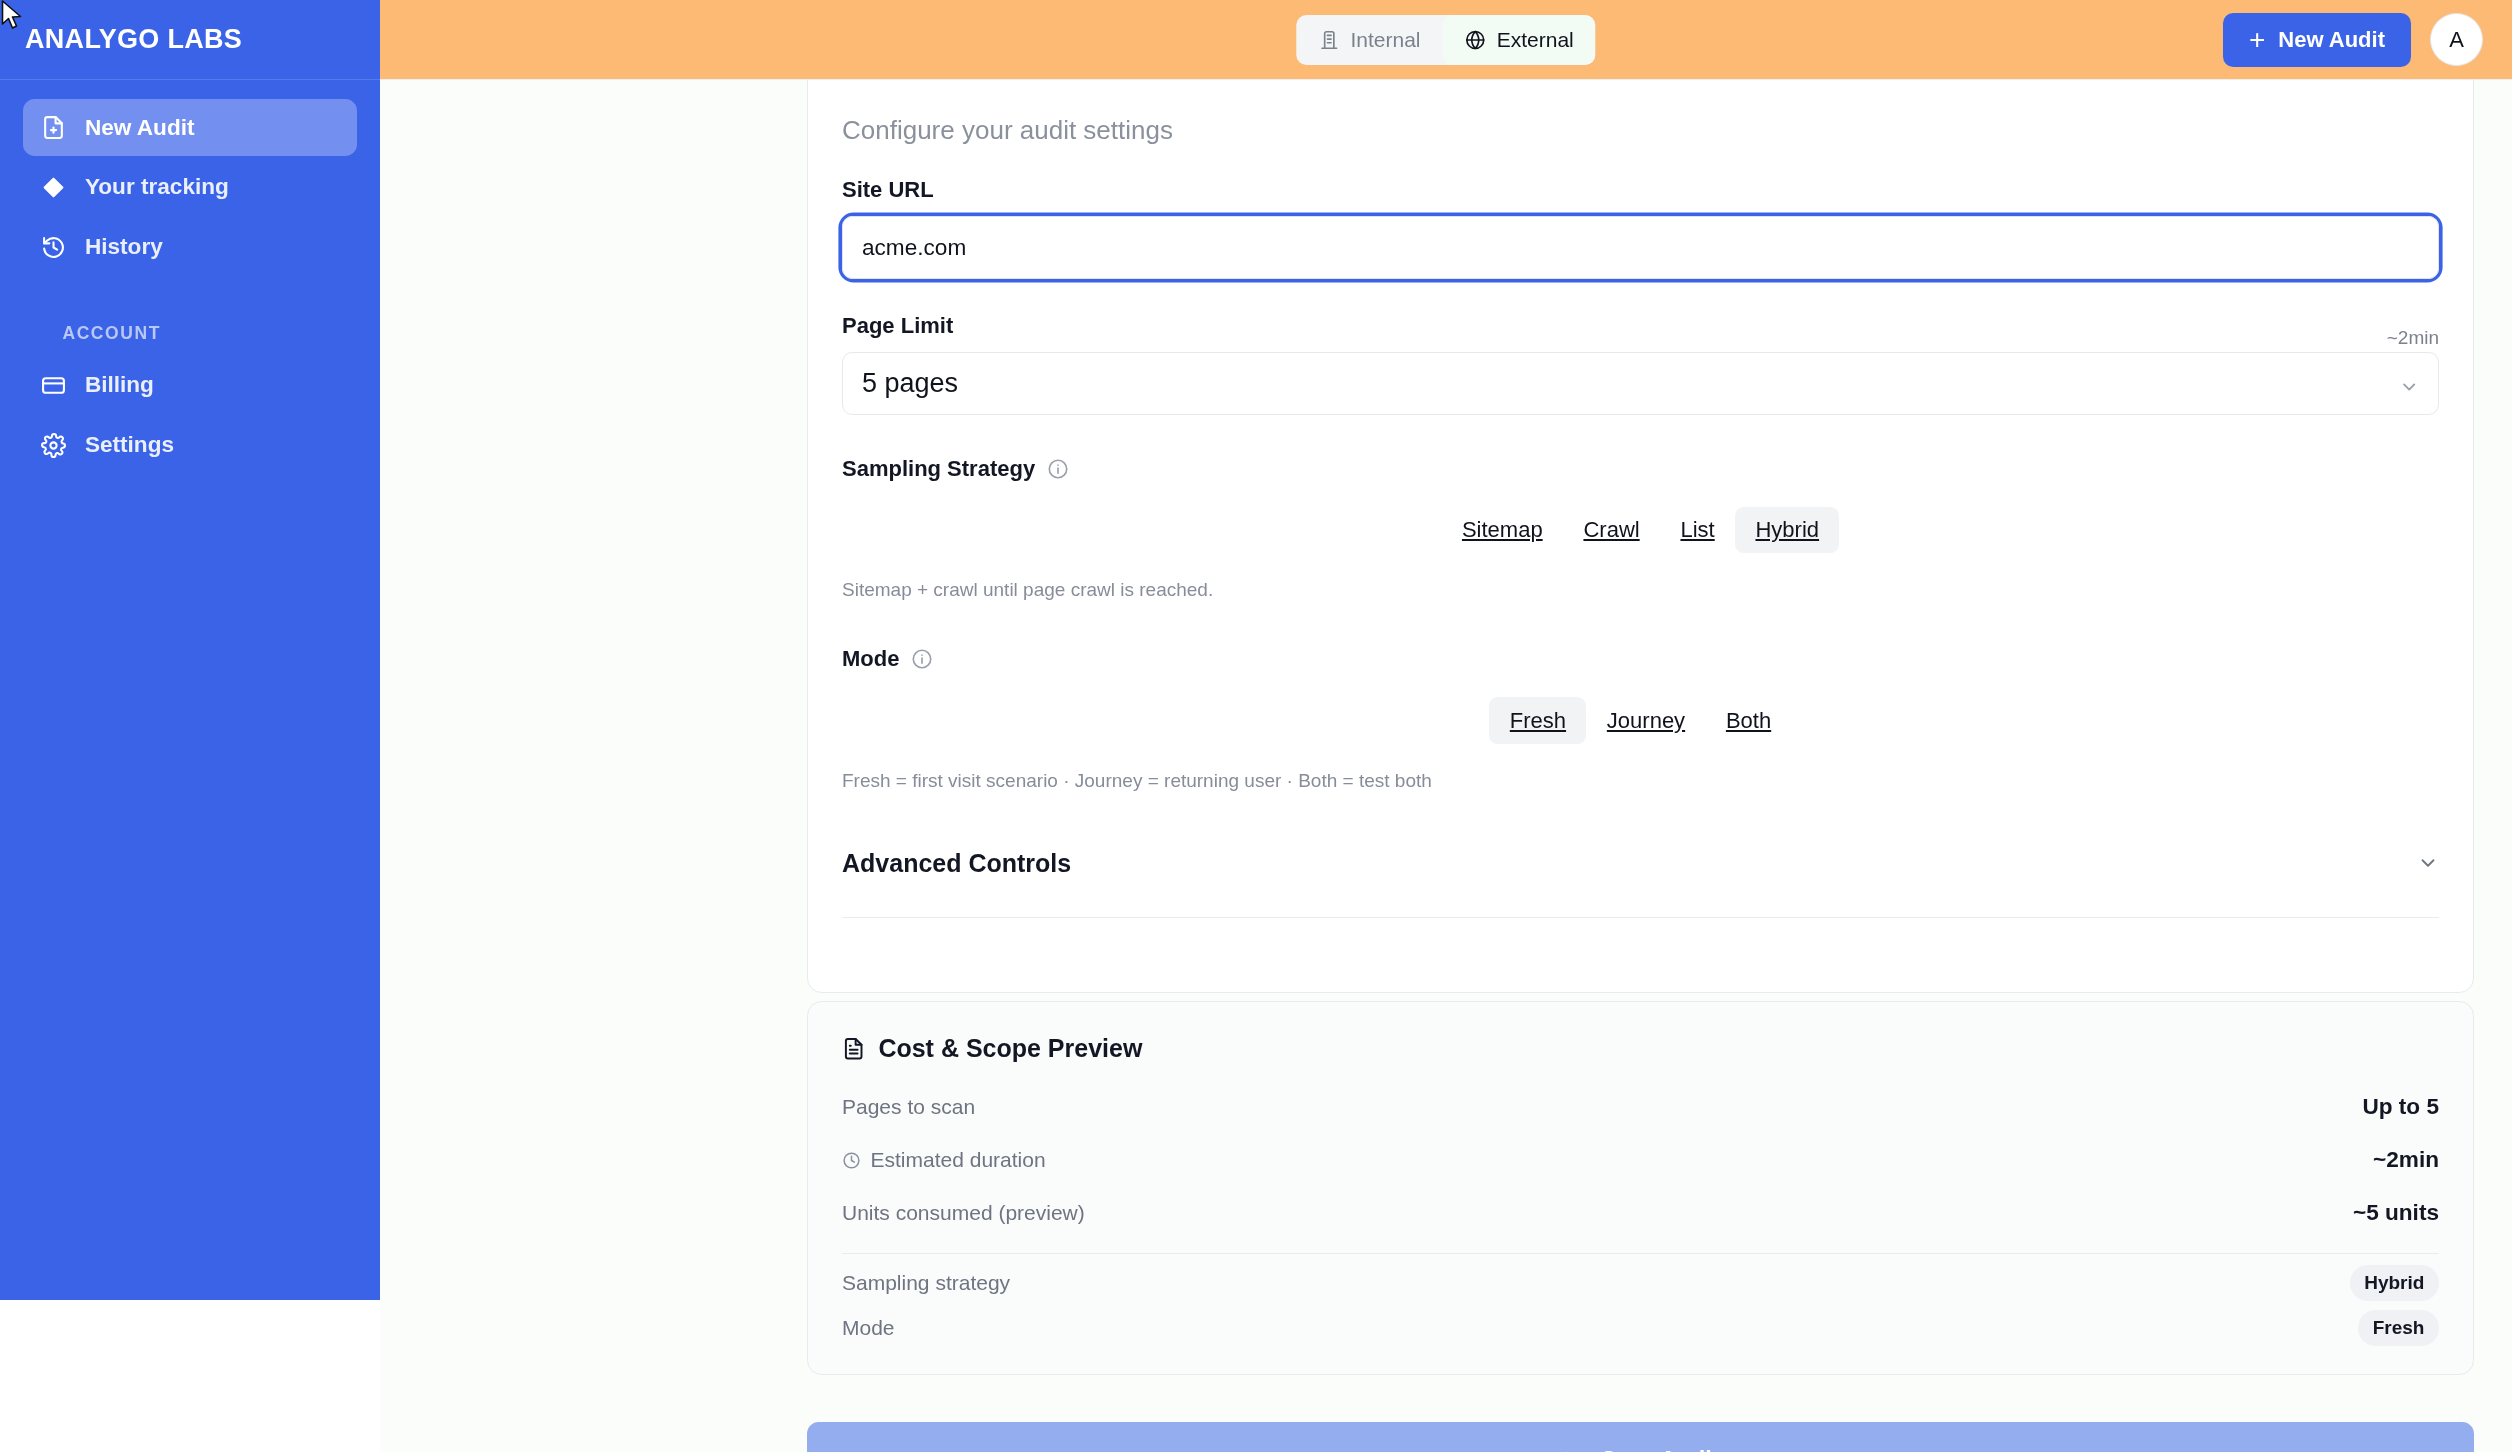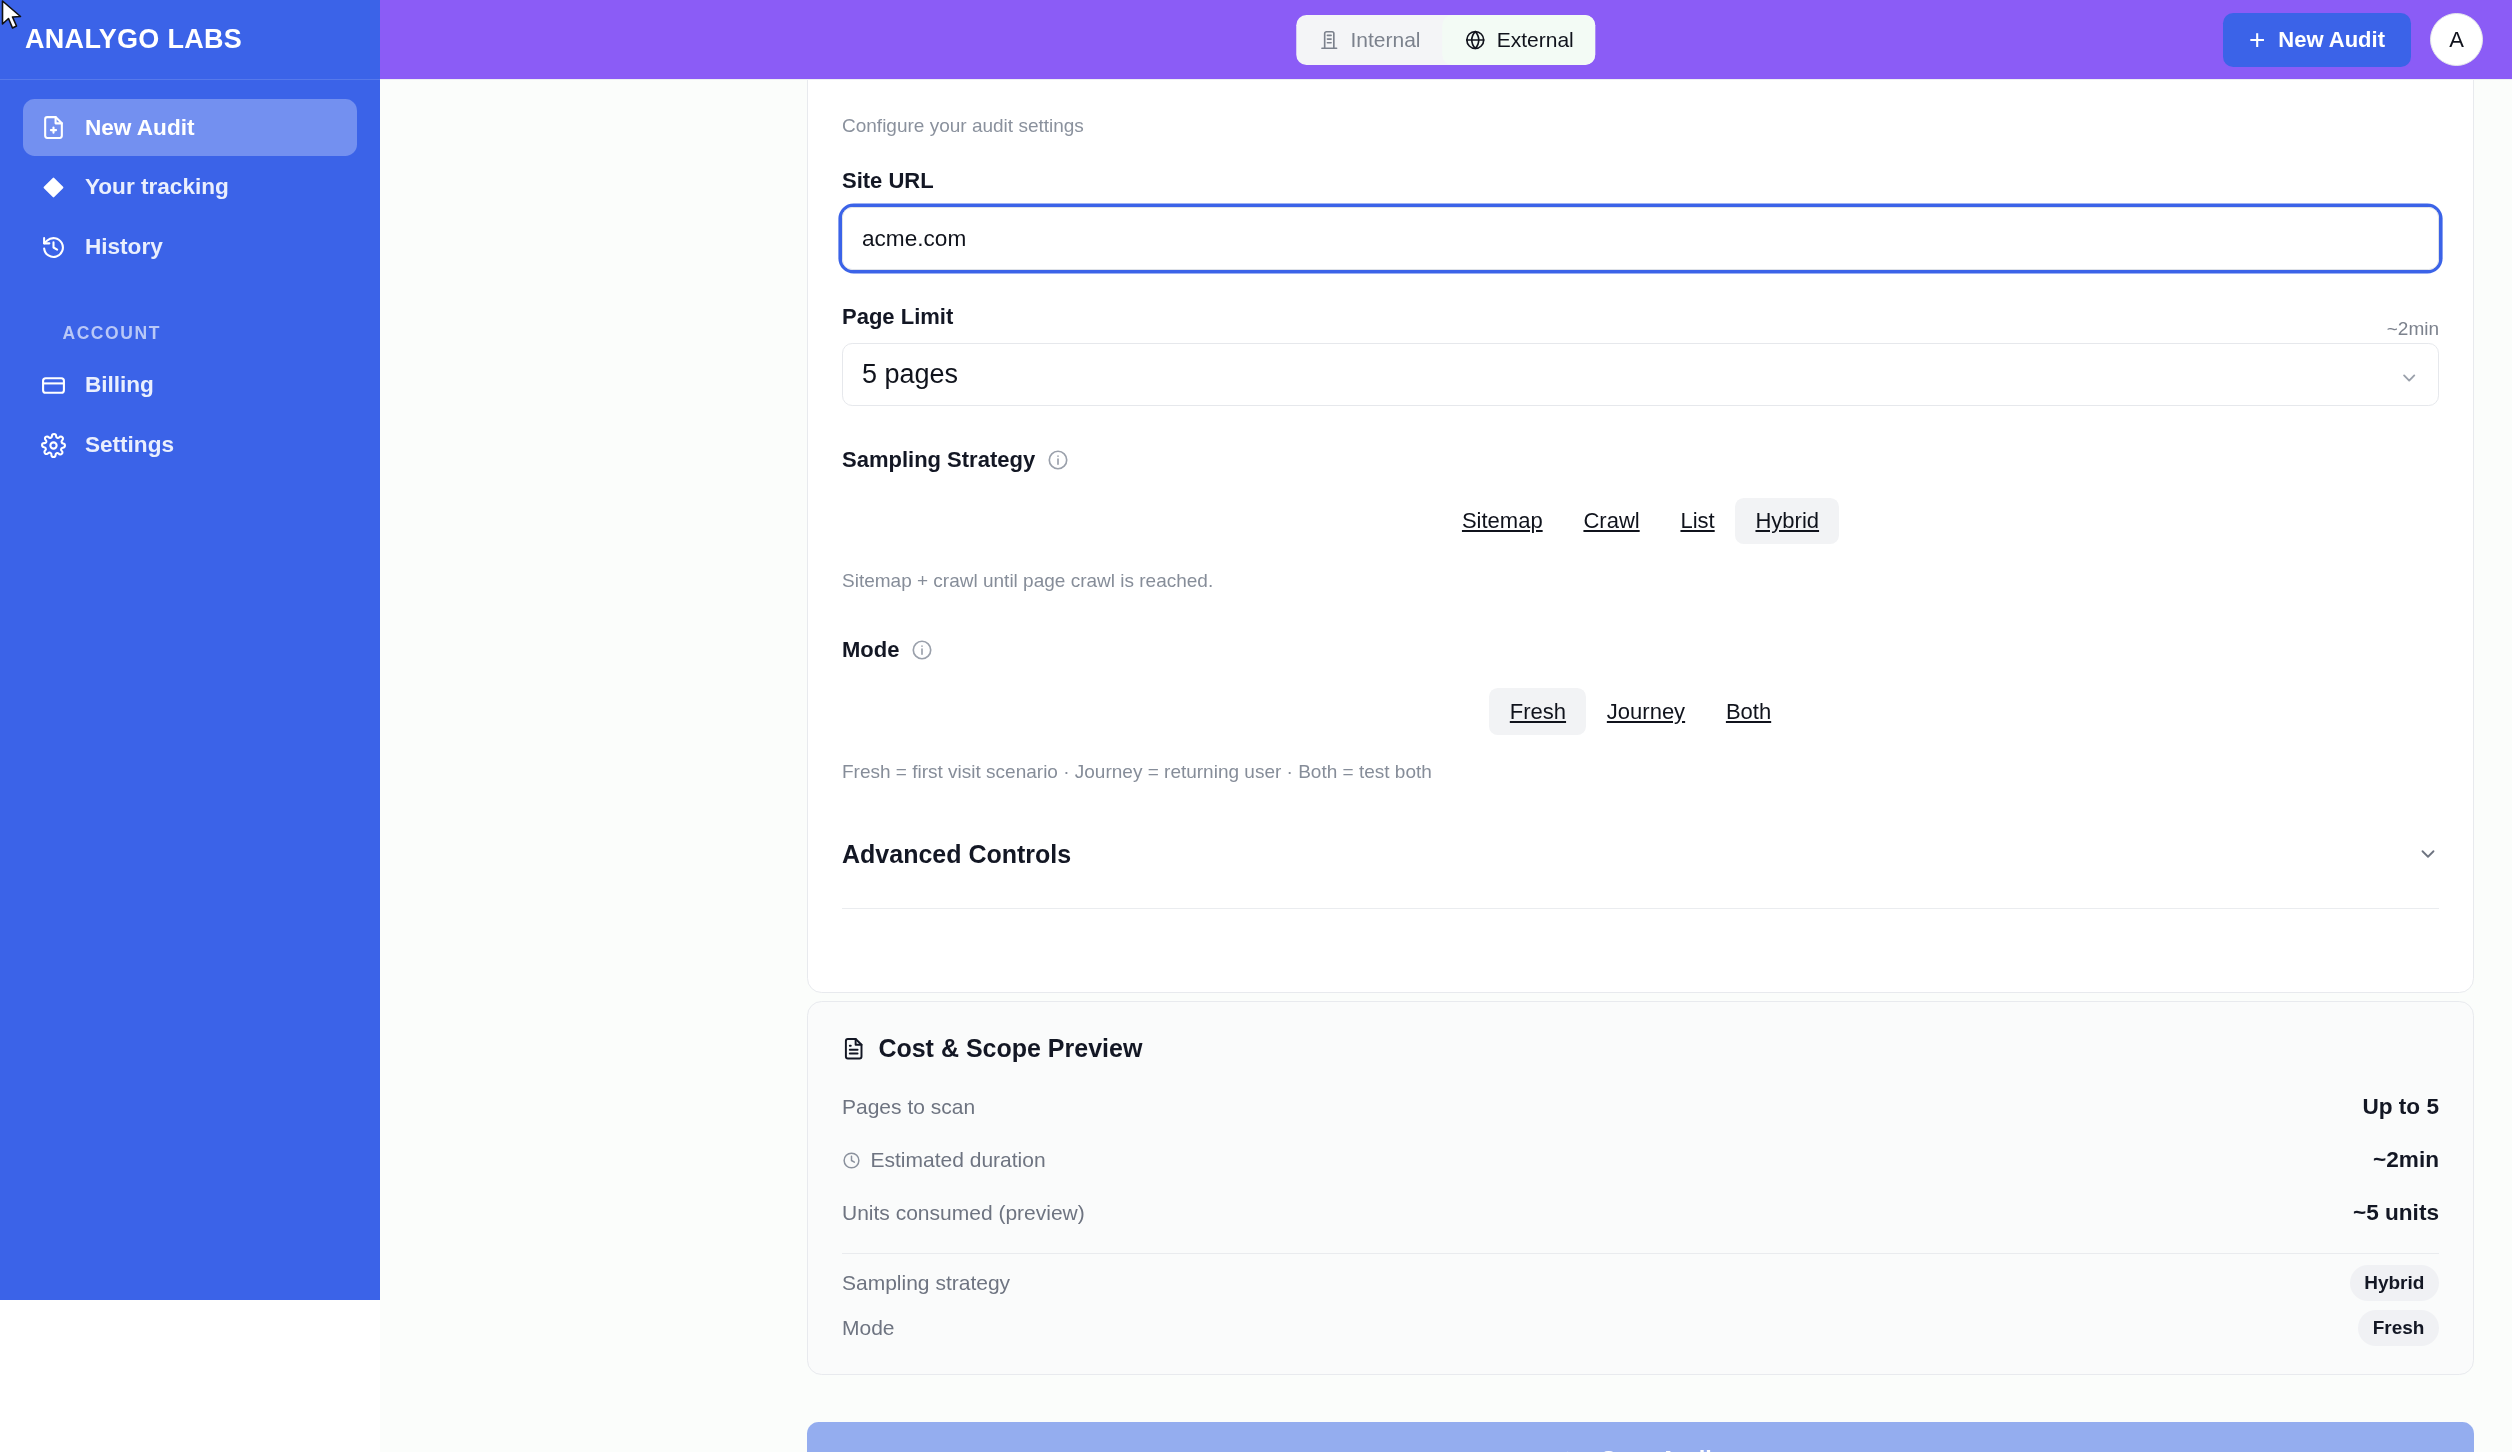--- a/index.html
+++ b/index.html
@@ -49,21 +49,21 @@
   
   .main {
     flex: 1 1 auto; height: 1452px;
     background: #FBFDFB;
     display: flex; flex-direction: column;
     position: relative;
     overflow: hidden;
   }
   .topbar {
     height: 80px; flex: 0 0 80px;
-    background: #8b5cf6;
+    background: #fdba74;
     border-bottom: 0.7px solid #EDEFF2;
     display: flex; align-items: center;
     padding: 0 29px 0 29px;
     position: relative;
   }
   .seg-group {
     position: absolute; left: 50%; transform: translateX(-50%);
     display: flex; align-items: center;
     background: #F4F5F7;
     border-radius: 10.2px;
@@ -108,21 +108,21 @@
   .card {
     position: absolute;
     left: 427px; right: 38px;
     background: #ffffff;
     border: 0.7px solid #E8EAEE;
     border-radius: 14.6px;
   }
   #card-config { top: -45px; height: 958px; overflow: hidden; }
 
   .subtitle {
-    color: #8A919D; font-size: 19px;
+    color: #8A919D; font-size: 26px;
     padding: 79px 0 0 34px;
   }
 
   .field { padding: 0 34px; }
   .field-label {
     font-size: 22px; font-weight: 700; color: #131724;
     margin-bottom: 13px;
     display: flex; align-items: center; gap: 11.7px;
   }
   .field-row { display: flex; align-items: flex-end; justify-content: space-between; }

